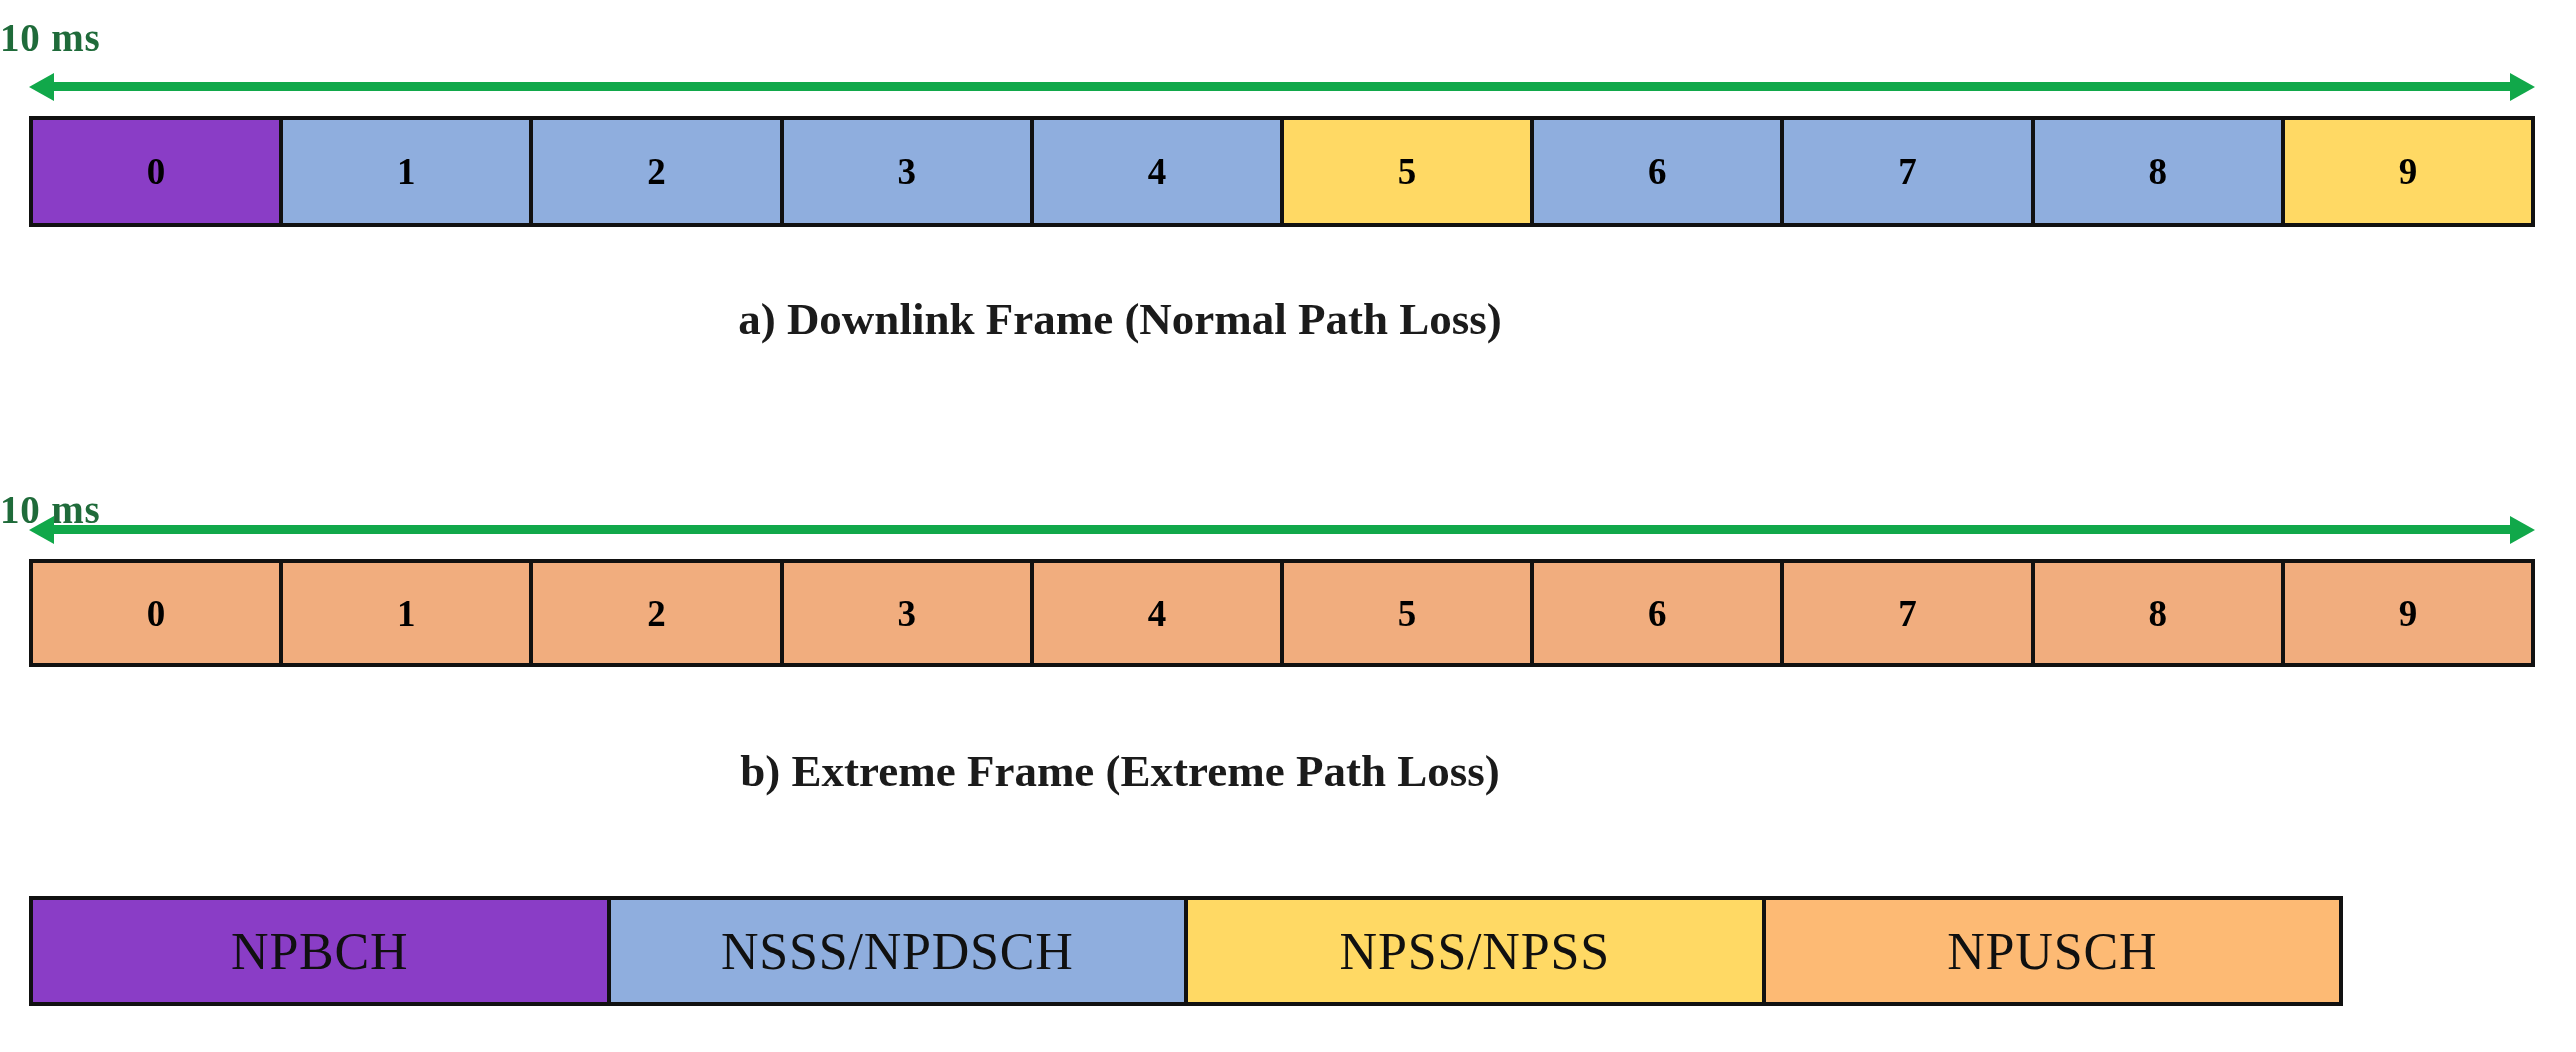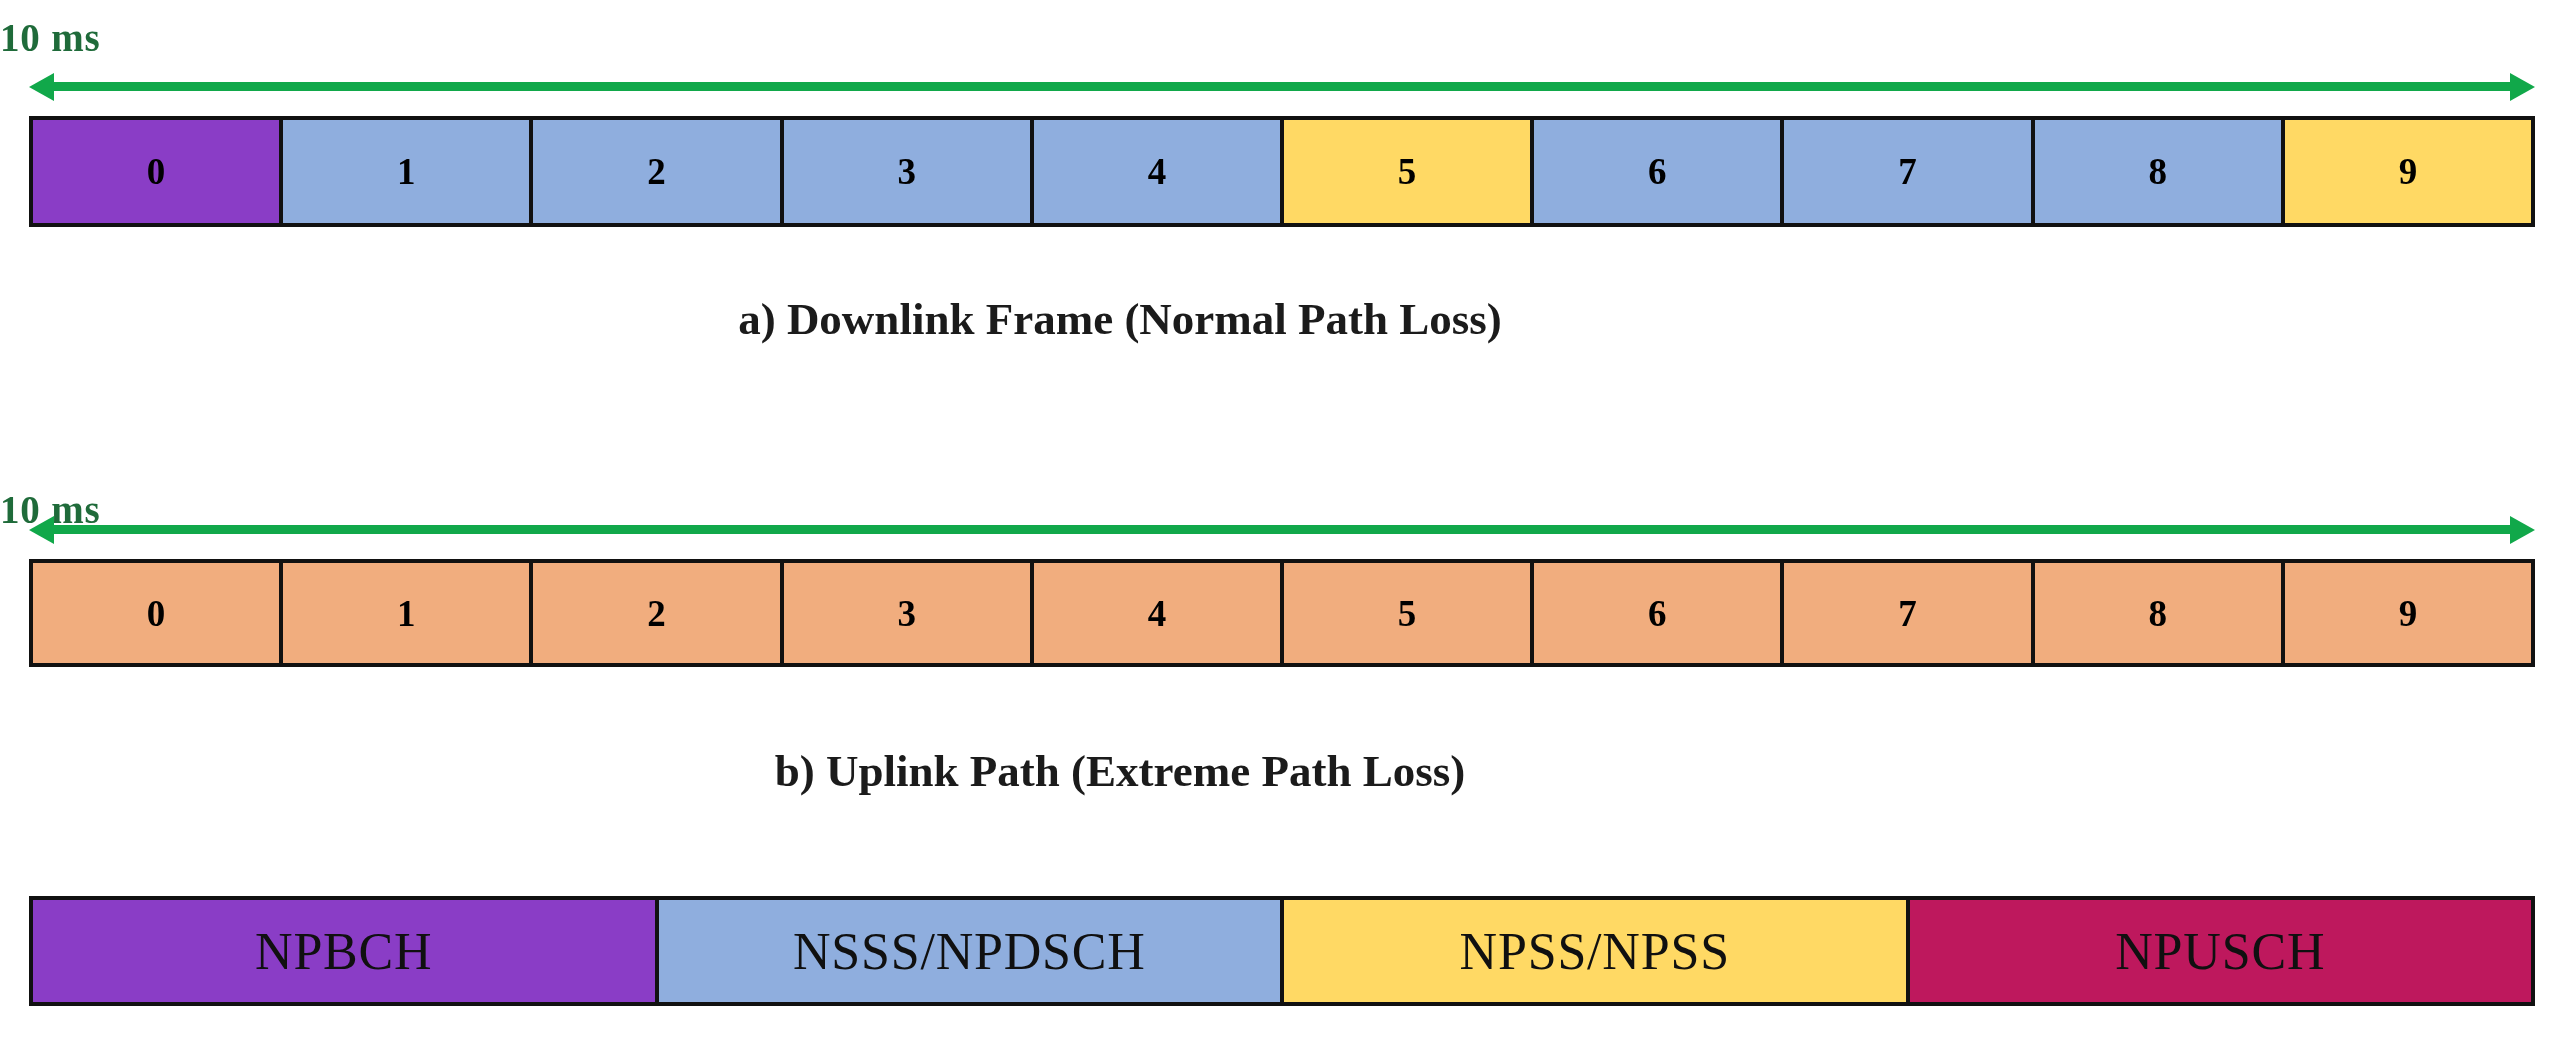--- a/index.html
+++ b/index.html
@@ -169,23 +169,23 @@
       <div class="slot" style="background-color: rgb(241, 173, 126);">2</div>
       <div class="slot" style="background-color: rgb(241, 173, 126);">3</div>
       <div class="slot" style="background-color: rgb(241, 173, 126);">4</div>
       <div class="slot" style="background-color: rgb(241, 173, 126);">5</div>
       <div class="slot" style="background-color: rgb(241, 173, 126);">6</div>
       <div class="slot" style="background-color: rgb(241, 173, 126);">7</div>
       <div class="slot" style="background-color: rgb(241, 173, 126);">8</div>
       <div class="slot" style="background-color: rgb(241, 173, 126);">9</div>
     </div>
 
-  <div class="caption" style="top:745px;">b) Uplink Path (Extreme Path Loss)</div>
+  <div class="caption" style="top:745px;">b) Extreme Frame (Extreme Path Loss)</div>
 
-  <div class="legend-strip" style="left:29px; top:896px; width:2506px; height:110px;">
+  <div class="legend-strip" style="left:29px; top:896px; width:2314px; height:110px;">
       <div class="legend-cell" style="background-color: rgb(138, 61, 198);">NPBCH</div>
       <div class="legend-cell" style="background-color: rgb(143, 174, 222);">NSSS/NPDSCH</div>
       <div class="legend-cell" style="background-color: rgb(255, 217, 100);">NPSS/NPSS</div>
-      <div class="legend-cell" style="background-color: #be185d;">NPUSCH</div>
+      <div class="legend-cell" style="background-color: #fdba74;">NPUSCH</div>
     </div>
 
 </div>
 
 
 </body></html>

